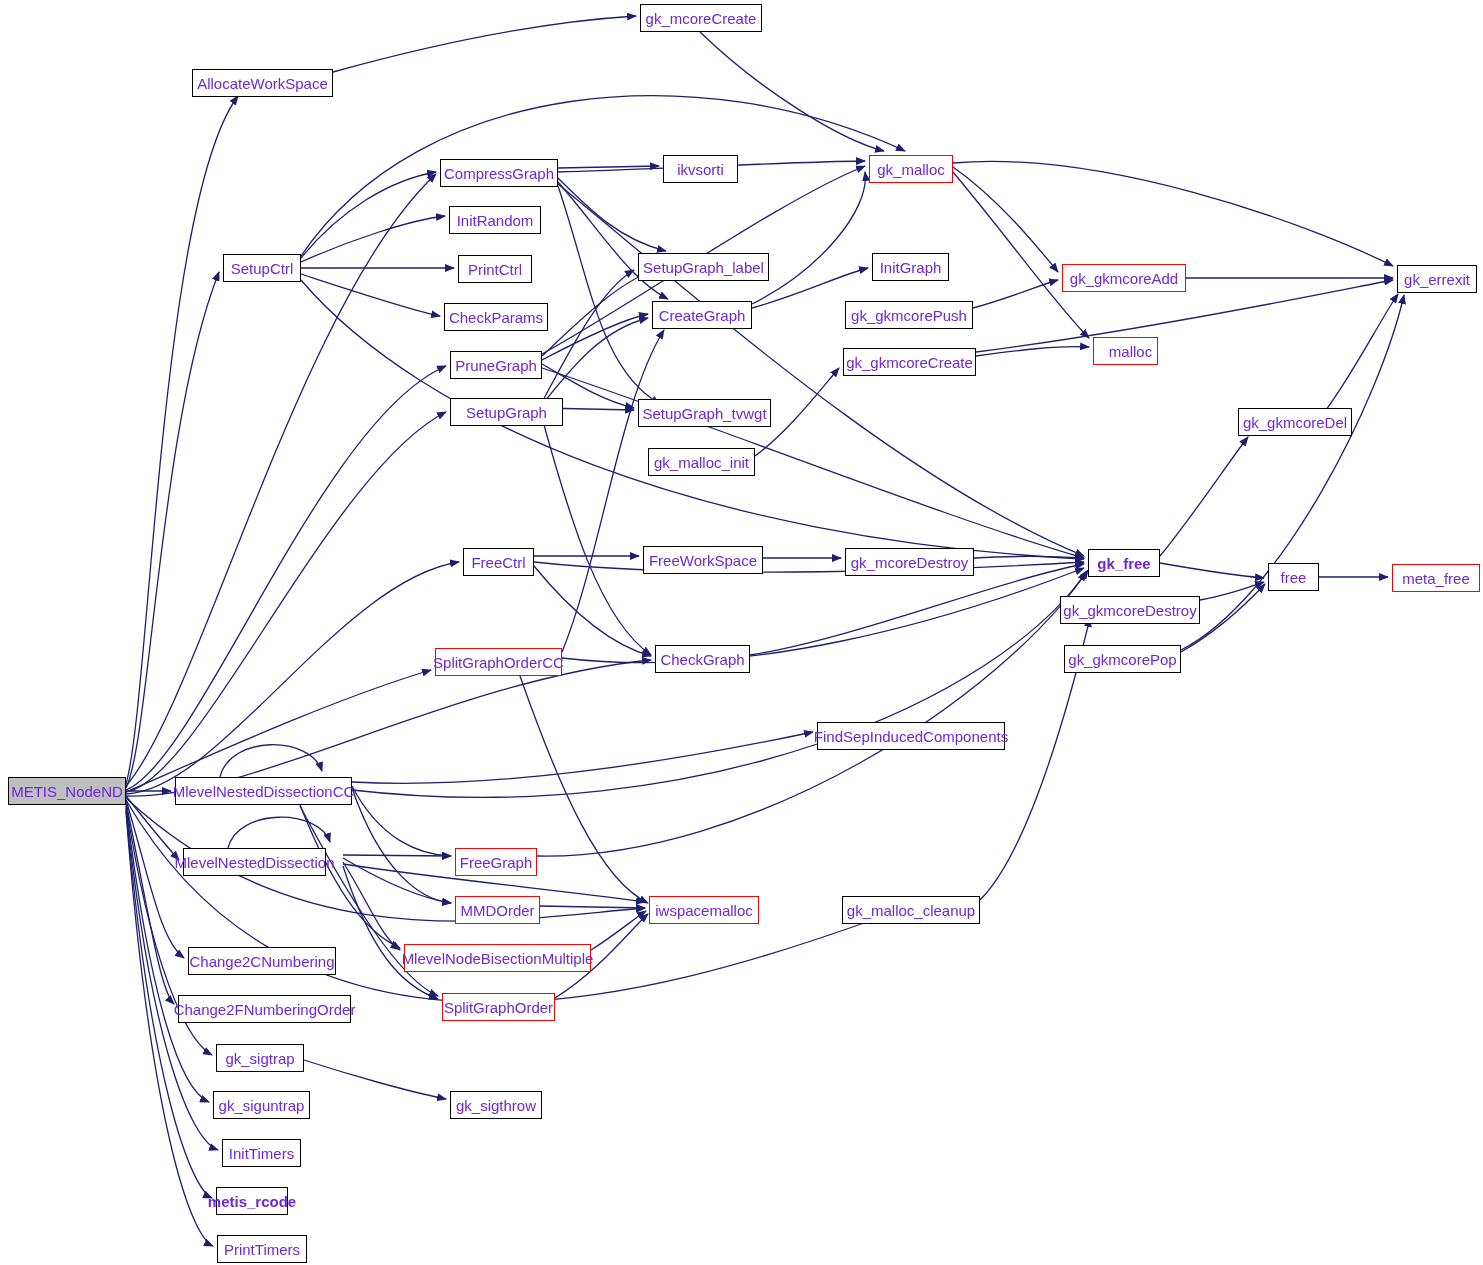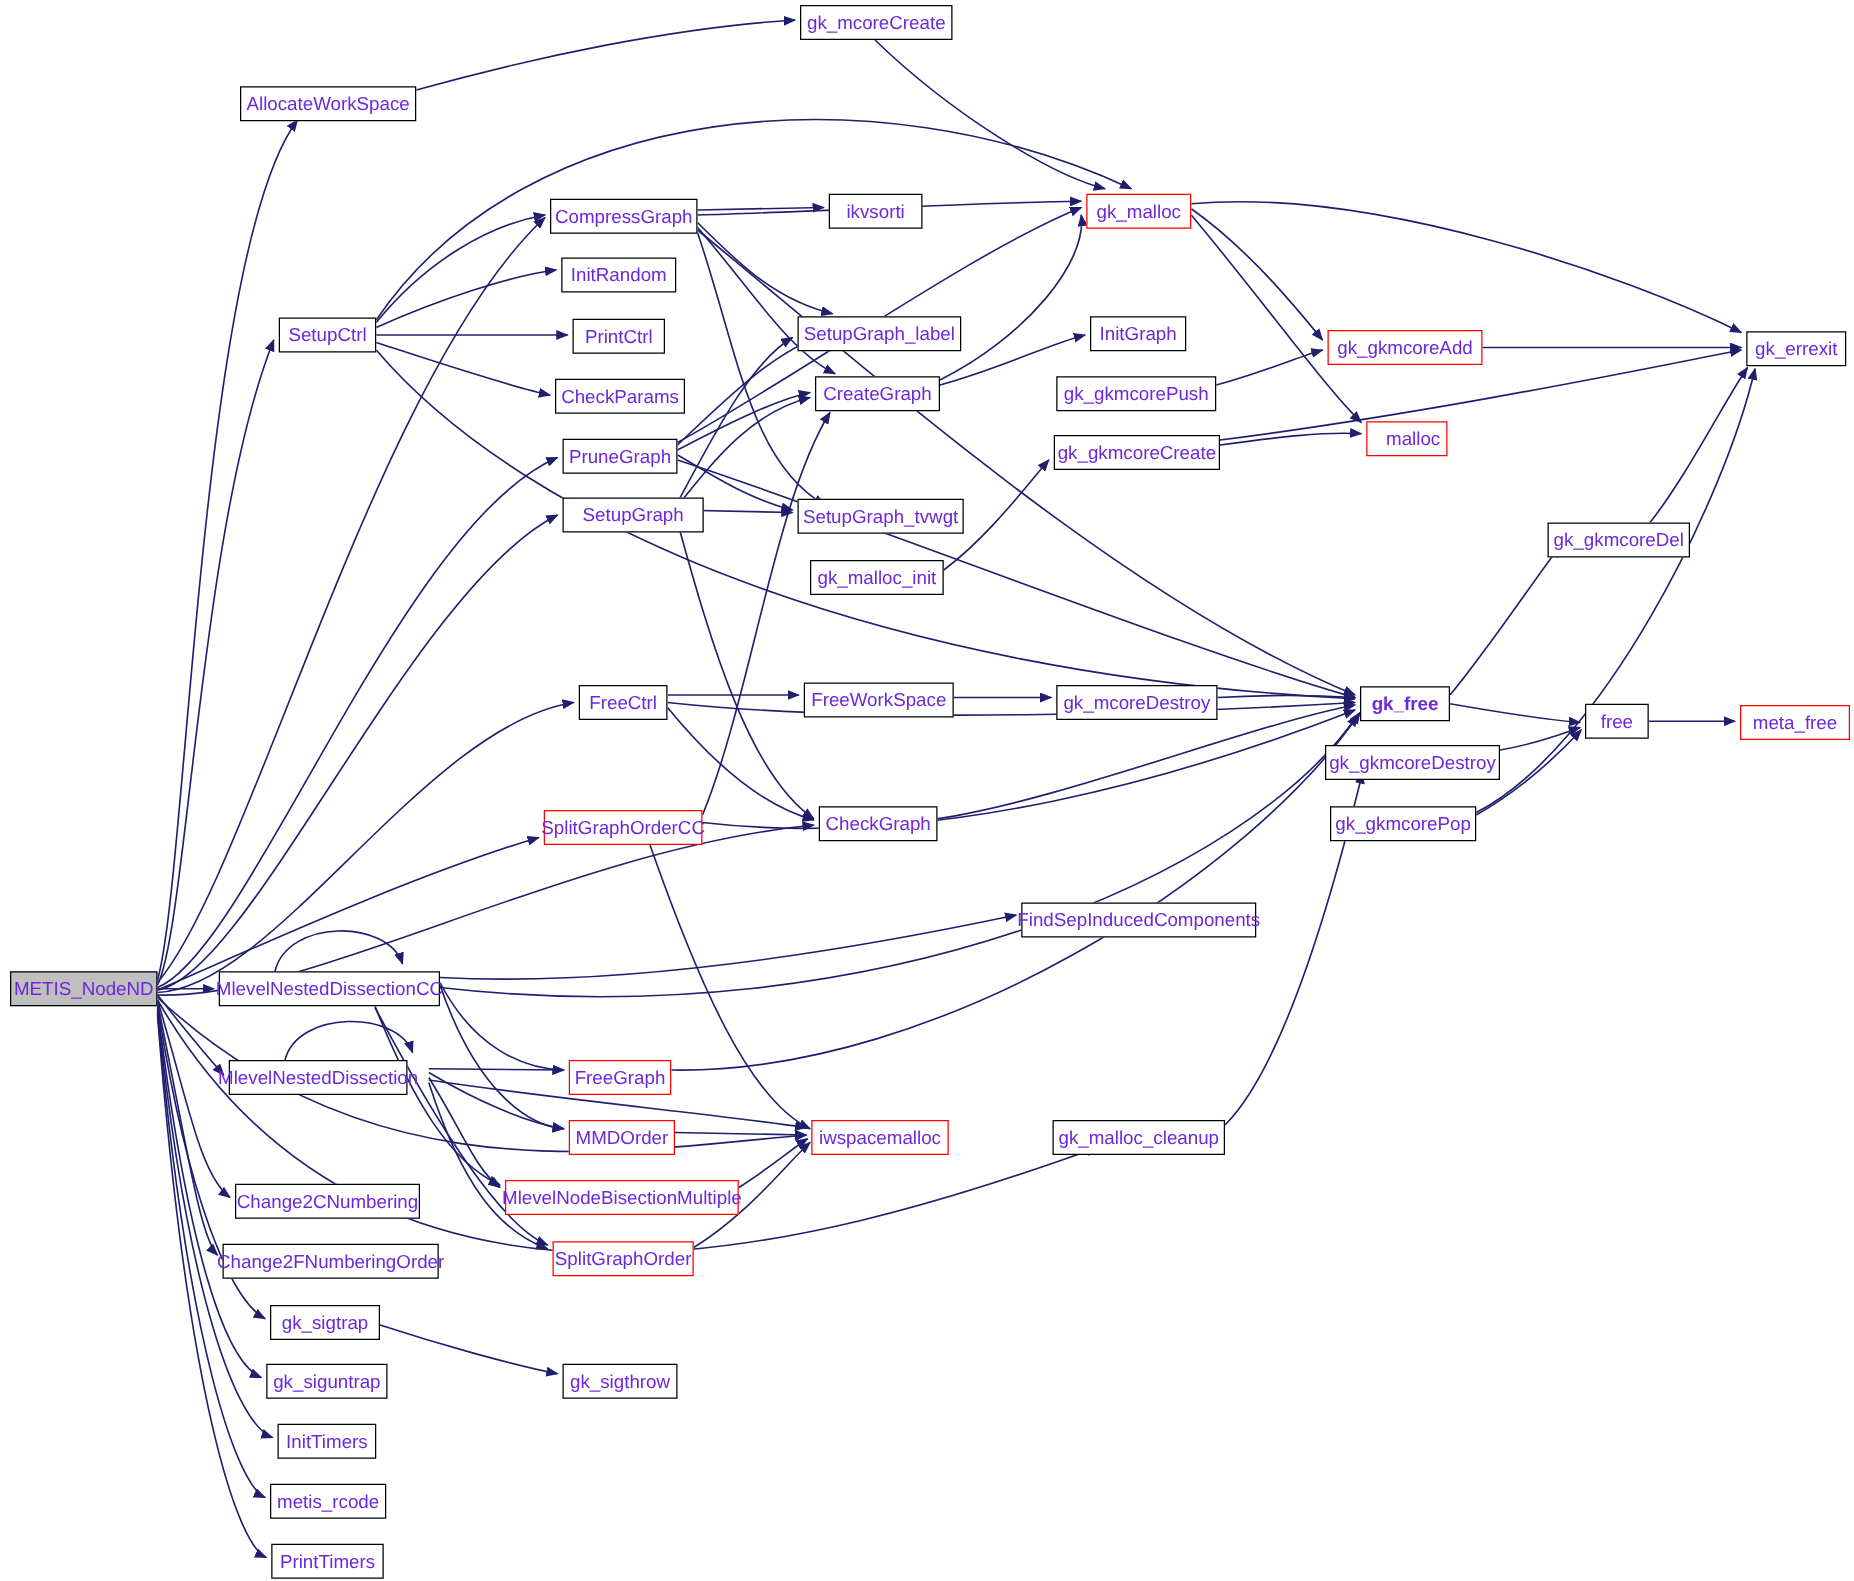--- a/index.html
+++ b/index.html
@@ -176,21 +176,21 @@
   <div class="node red" style="left:1062px;top:264px;width:124px;">gk_gkmcoreAdd</div>
   <div class="node" style="left:1397px;top:265px;width:80px;">gk_errexit</div>
   <div class="node" style="left:444px;top:303px;width:104px;">CheckParams</div>
   <div class="node" style="left:652px;top:301px;width:100px;">CreateGraph</div>
   <div class="node" style="left:845px;top:301px;width:128px;">gk_gkmcorePush</div>
   <div class="node red" style="left:1093px;top:337px;width:65px;padding-left:17px;">malloc</div>
   <div class="node" style="left:450px;top:351px;width:92px;">PruneGraph</div>
   <div class="node" style="left:843px;top:348px;width:133px;">gk_gkmcoreCreate</div>
   <div class="node" style="left:450px;top:398px;width:113px;">SetupGraph</div>
   <div class="node" style="left:638px;top:399px;width:133px;">SetupGraph_tvwgt</div>
-  <div class="node" style="left:1238px;top:418px;width:114px;">gk_gkmcoreDel</div>
+  <div class="node" style="left:1238px;top:408px;width:114px;">gk_gkmcoreDel</div>
   <div class="node" style="left:648px;top:448px;width:107px;">gk_malloc_init</div>
   <div class="node" style="left:463px;top:548px;width:71px;">FreeCtrl</div>
   <div class="node" style="left:643px;top:546px;width:120px;">FreeWorkSpace</div>
   <div class="node" style="left:845px;top:548px;width:129px;">gk_mcoreDestroy</div>
   <div class="node" style="left:1088px;top:549px;width:72px;font-weight:bold;">gk_free</div>
   <div class="node" style="left:1268px;top:563px;width:51px;">free</div>
   <div class="node red" style="left:1392px;top:564px;width:88px;">meta_free</div>
   <div class="node" style="left:1060px;top:596px;width:140px;">gk_gkmcoreDestroy</div>
   <div class="node red" style="left:435px;top:648px;width:127px;">SplitGraphOrderCC</div>
   <div class="node" style="left:655px;top:645px;width:95px;">CheckGraph</div>
@@ -203,15 +203,15 @@
   <div class="node red" style="left:649px;top:896px;width:110px;">iwspacemalloc</div>
   <div class="node" style="left:842px;top:896px;width:138px;">gk_malloc_cleanup</div>
   <div class="node" style="left:188px;top:947px;width:148px;">Change2CNumbering</div>
   <div class="node red" style="left:404px;top:944px;width:187px;">MlevelNodeBisectionMultiple</div>
   <div class="node" style="left:178px;top:995px;width:173px;">Change2FNumberingOrder</div>
   <div class="node red" style="left:442px;top:993px;width:113px;">SplitGraphOrder</div>
   <div class="node" style="left:216px;top:1044px;width:88px;">gk_sigtrap</div>
   <div class="node" style="left:450px;top:1091px;width:92px;">gk_sigthrow</div>
   <div class="node" style="left:213px;top:1091px;width:97px;">gk_siguntrap</div>
   <div class="node" style="left:222px;top:1139px;width:79px;">InitTimers</div>
-  <div class="node" style="left:216px;top:1187px;width:93px;">metis_rcode</div>
+  <div class="node" style="left:216px;top:1187px;width:72px;font-weight:bold;">metis_rcode</div>
   <div class="node" style="left:217px;top:1235px;width:90px;">PrintTimers</div>
 </div>
 
 </body></html>

